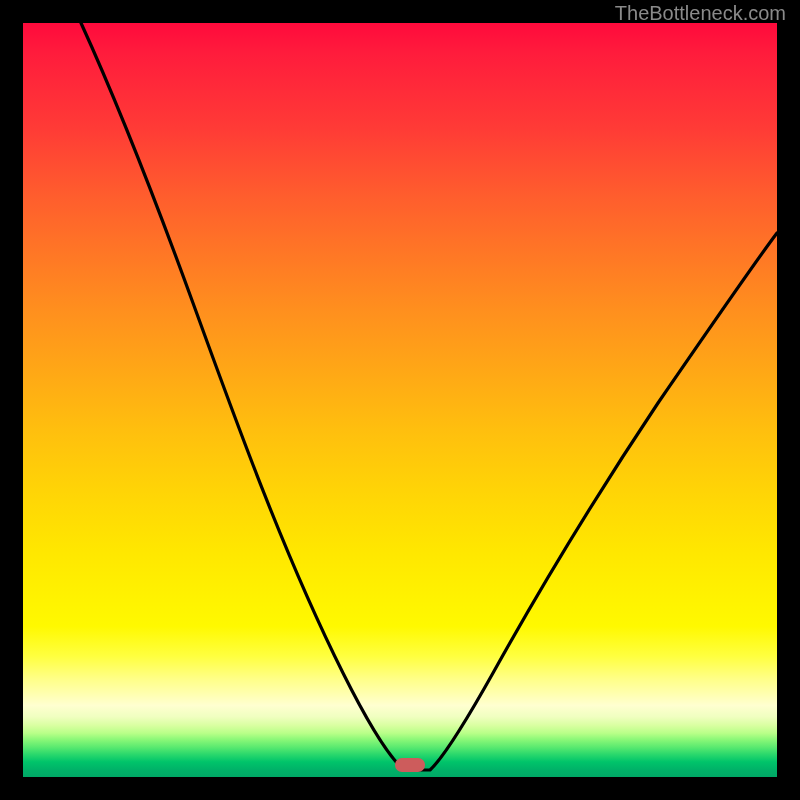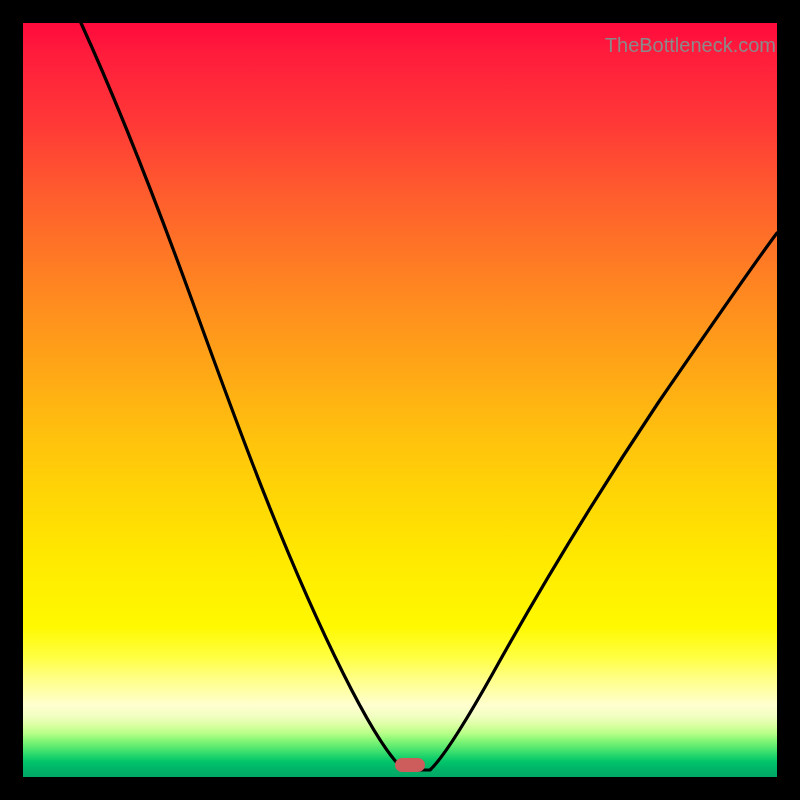--- a/index.html
+++ b/index.html
@@ -61,26 +61,25 @@
   .marker {
     position: absolute;
     width: 30px;
     height: 14px;
     border-radius: 7px;
     background: #cd5c5c;
   }
   .watermark {
     position: absolute;
     top: 2px;
-    right: 24px;
+    right: 14px;
     font-family: Arial, Helvetica, sans-serif;
     font-size: 20px;
     color: #8a8a8a;
     user-select: none;
-    margin-top: 32px;
   }
 </style>
 </head>
 <body>
 
 <div class="frame">
   <div class="plot"></div>
 
   <svg class="curve" viewBox="0 0 754 754" preserveAspectRatio="none">
     <path d="M 58 0

